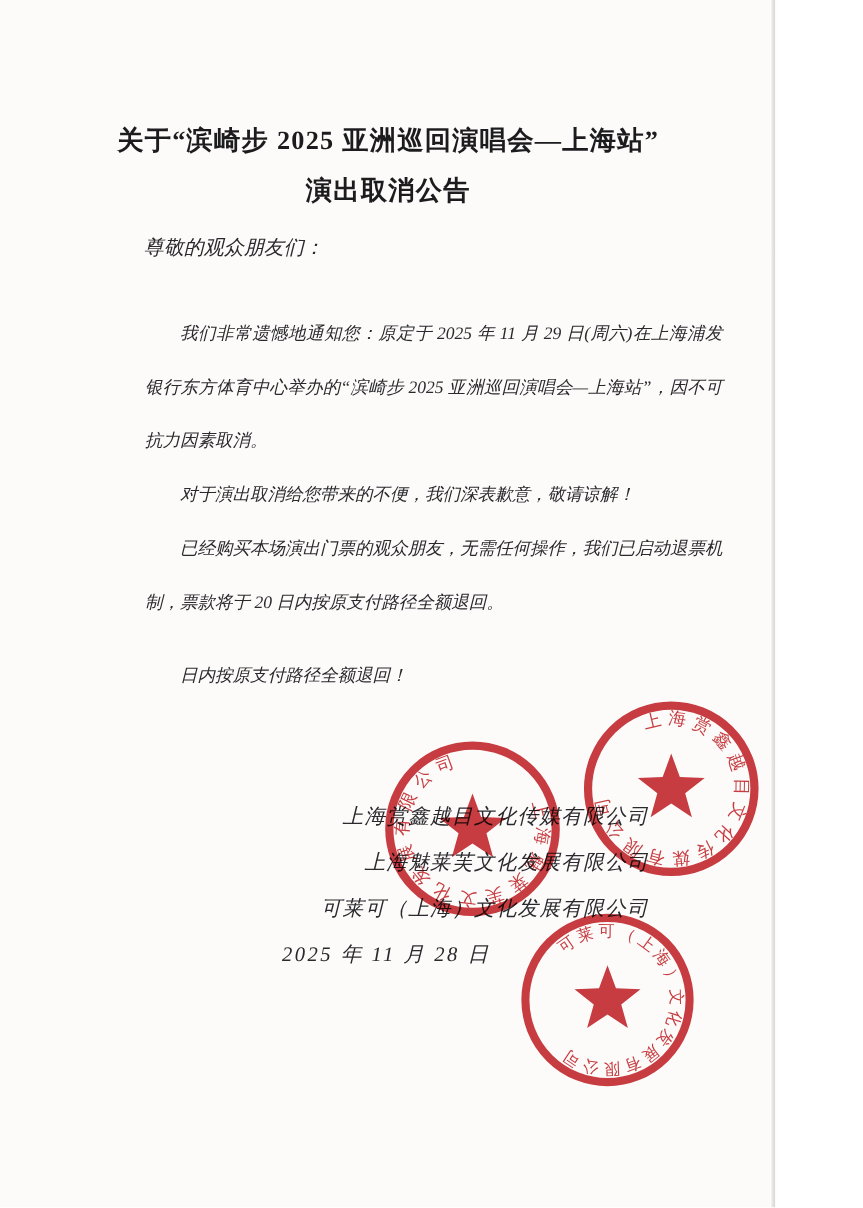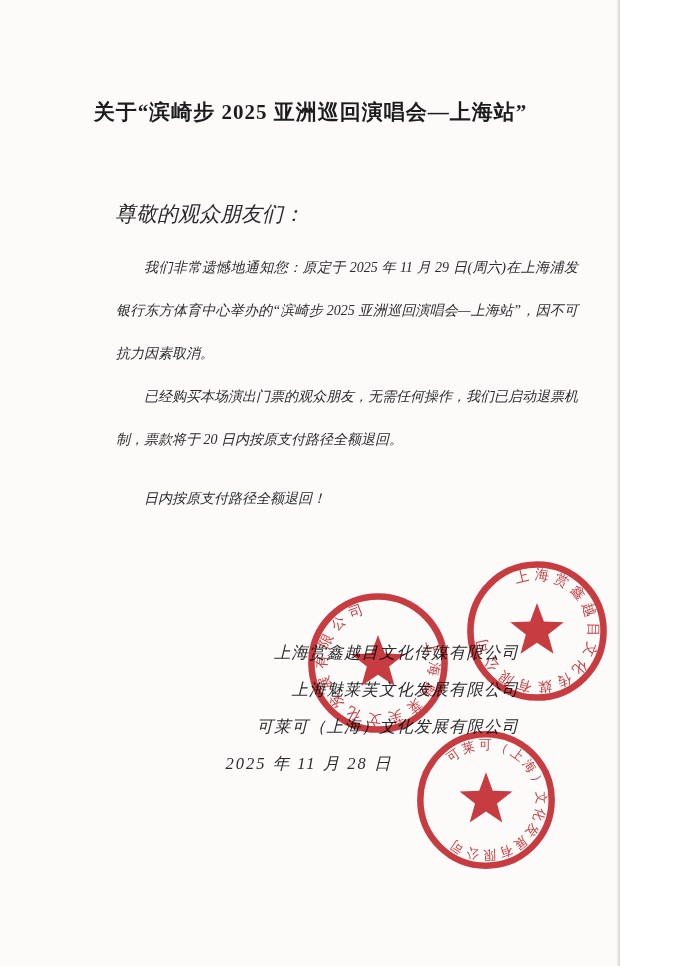--- a/index.html
+++ b/index.html
@@ -19,21 +19,21 @@
     position:absolute;top:92px;left:0;right:0;
     text-align:center;
     font-weight:bold;
     font-size:21px;
     line-height:40px;
     letter-spacing:1px;
     color:#1c1c1f;
   }
   .salutation{
     position:absolute;top:188px;left:115px;
-    font-size:21px;font-style:italic;color:#2a2a2e;margin-top:12px;
+    font-size:16px;font-style:italic;color:#2a2a2e;
   }
   .body-block{
     position:absolute;top:246px;left:116px;width:462px;
     font-size:14px;line-height:43px;
     font-style:italic;
     color:#2a2a2e;
     text-align:justify;
   }
   .body-block p{margin:0;text-indent:2em;}
   .body-block p.thanks{margin-top:16px;}
@@ -52,26 +52,28 @@
   .stamp-b{left:462px;top:556px;}
   .stamp-c{left:412px;top:726px;}
 </style>
 </head>
 <body>
 
 <div class="page">
 
   <div class="title-block">
     <div>关于“滨崎步 2025 亚洲巡回演唱会—上海站”</div>
+    <div>演出取消公告</div>
   </div>
 
   <div class="salutation">尊敬的观众朋友们：</div>
 
   <div class="body-block">
     <p>我们非常遗憾地通知您：原定于 2025 年 11 月 29 日(周六)在上海浦发银行东方体育中心举办的“滨崎步 2025 亚洲巡回演唱会—上海站”，因不可抗力因素取消。</p>
+    <p>对于演出取消给您带来的不便，我们深表歉意，敬请谅解！</p>
     <p>已经购买本场演出门票的观众朋友，无需任何操作，我们已启动退票机制，票款将于 20 日内按原支付路径全额退回。</p>
     <p class="thanks">日内按原支付路径全额退回！</p>
   </div>
 
   <div class="signature-block">
     <div>上海赏鑫越目文化传媒有限公司</div>
     <div>上海魅莱芙文化发展有限公司</div>
     <div>可莱可（上海）文化发展有限公司</div>
     <div class="date-line">2025 年 11 月 28 日</div>
   </div>

